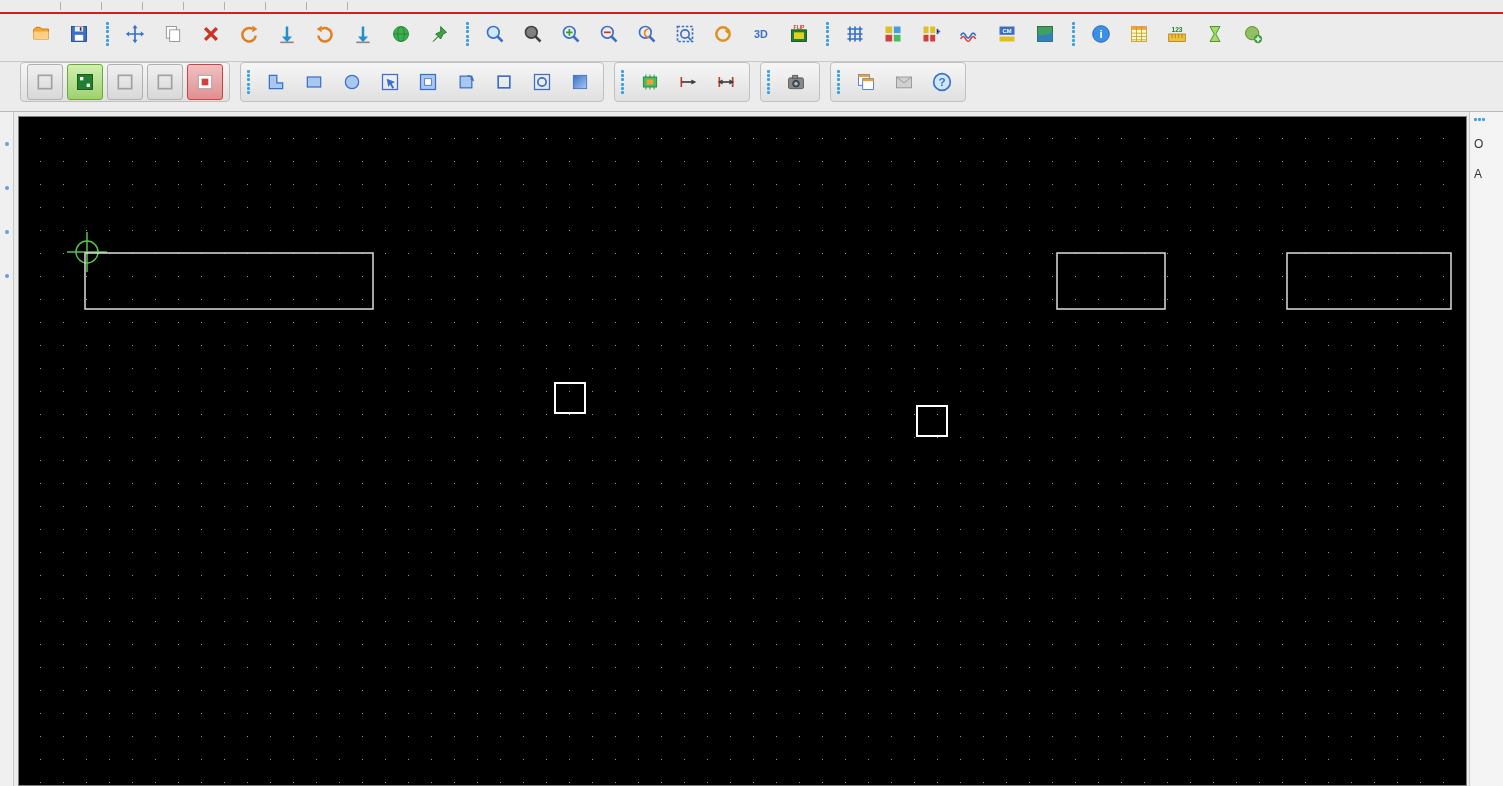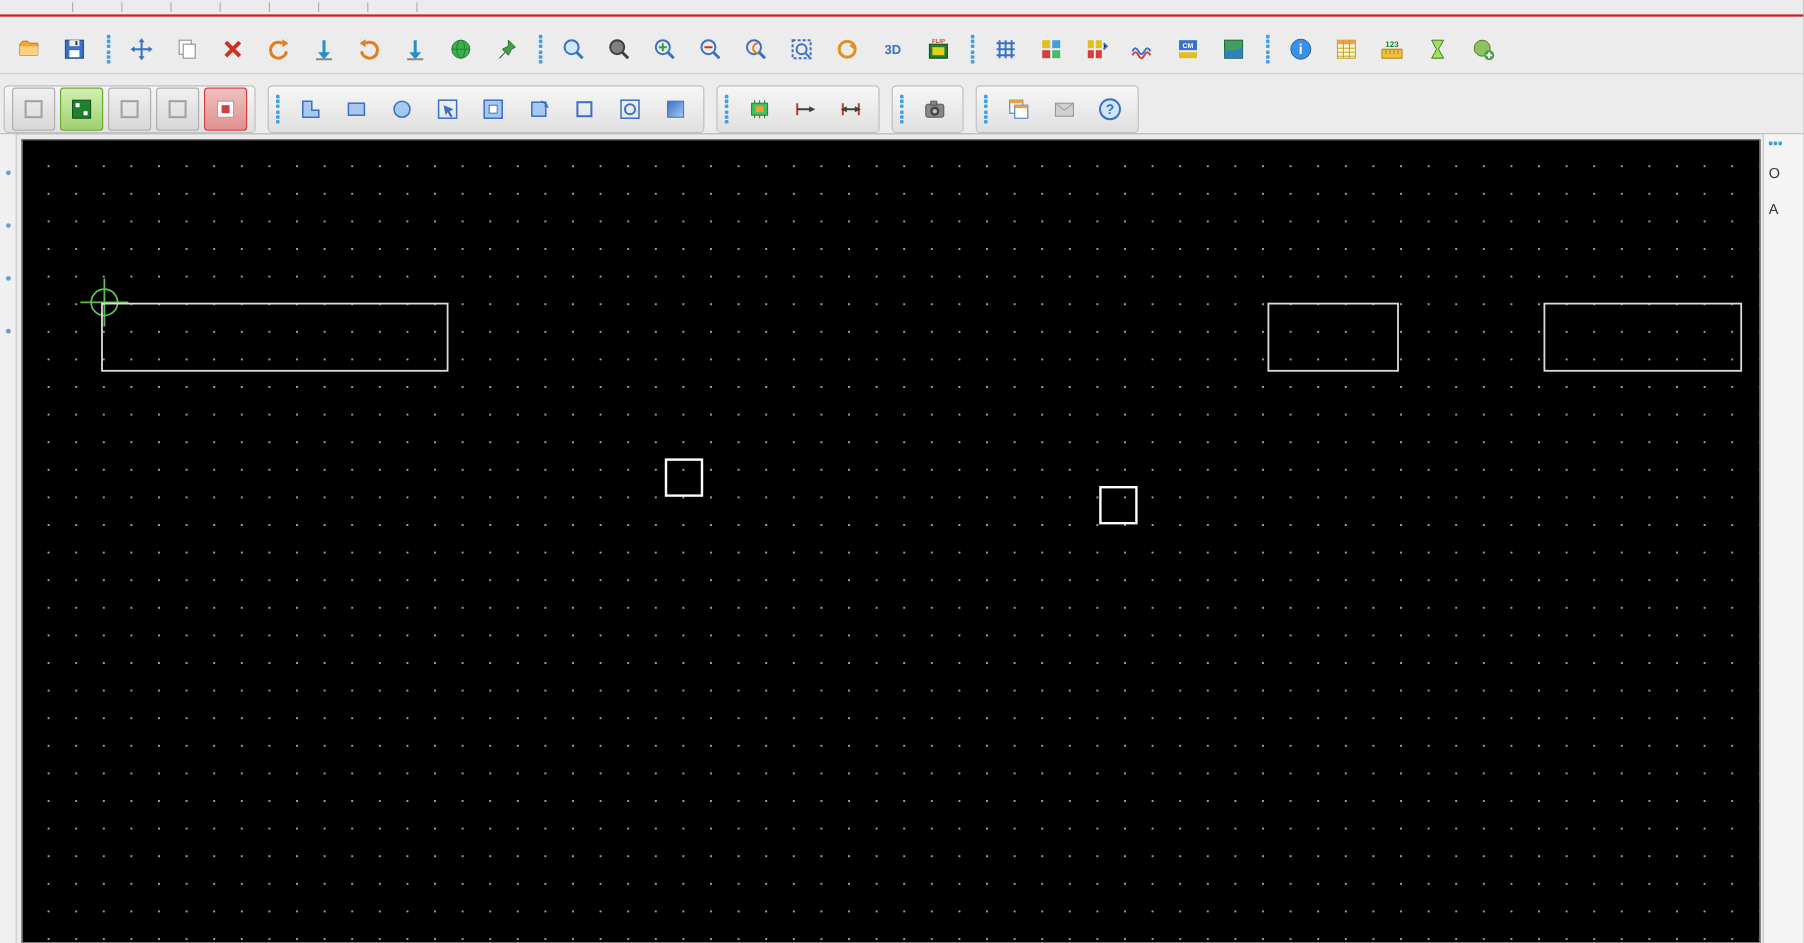--- a/index.html
+++ b/index.html
@@ -3,21 +3,21 @@
 <meta charset="utf-8">
 <style>
   * { box-sizing: border-box; }
   html, body { margin:0; padding:0; font-family: sans-serif; font-size:12px; background:#ECECEC; }
   .app { width:1503px; height:786px; display:flex; flex-direction:column; overflow:hidden; }
 
   .topstrip { height:14px; border-bottom:2px solid #D02020; display:flex; align-items:center; }
   .topstrip-inner { height:8px; width:100%; display:flex; gap:40px; padding-left:60px; }
   .topstrip span { width:1px; height:8px; background:#B0B0B0; }
 
-  .toolbar-row { display:flex; align-items:flex-end; height:48px; background:#ECECEC; border-bottom:1px solid #C8C8C8; padding:0 3px; gap:2px; }
+  .toolbar-row { display:flex; align-items:flex-start; height:48px; background:#ECECEC; border-bottom:1px solid #C8C8C8; padding:0 20px; gap:2px; }
   .tb-group { display:flex; align-items:center; height:40px; gap:4px; padding:0 4px; }
   .tb-handle { width:6px; height:34px; display:flex; flex-direction:column; justify-content:space-around; padding:4px 0; margin-right:2px; }
   .tb-handle span { width:3px; height:3px; background:#3AA0E8; border-radius:1px; }
   .tb-btn { width:34px; height:34px; display:flex; align-items:center; justify-content:center; border:1px solid transparent; border-radius:3px; background:transparent; cursor:pointer; }
 
   
   .toolbar-row2 { height:50px; border-bottom:1px solid #B8B8B8; }
   .toolbar-row2 .tb-panel {
     background:linear-gradient(#F6F6F6,#E0E0E0);
     border:1px solid #C0C0C0;

